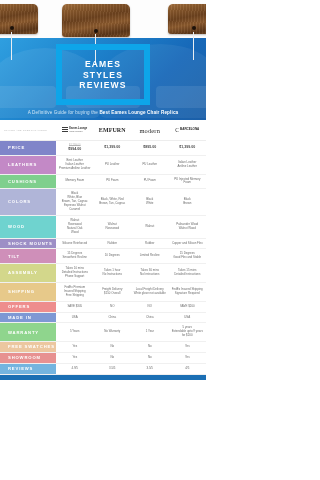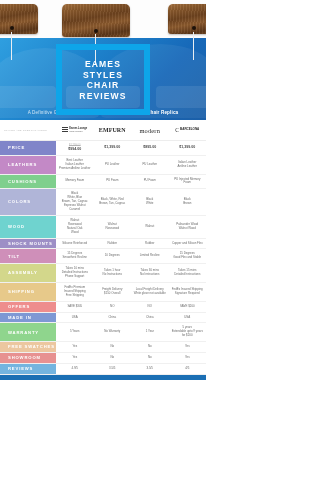--- a/index.html
+++ b/index.html
@@ -88,21 +88,20 @@
       <div class="seat s2"></div>
       <div class="seat s3"></div>
       <div class="subtitle"><span>A Definitive Guide for buying the </span><b>Best Eames Lounge Chair Replica</b></div>
     </div>
     <div class="stem" style="left:11px;top:32px;height:28px;"></div>
     <div class="stem" style="left:95px;top:34px;height:30px;"></div>
     <div class="stem" style="left:193px;top:32px;height:28px;"></div>
     <div class="titlebox">
       <div>EAMES</div>
       <div>STYLES</div>
-      <div>CHAIR</div>
       <div>REVIEWS</div>
     </div>
   </div>
 
   <div class="logobar">
     <div class="lbl">STYLES AND SPECIFICATIONS</div>
     <div class="logocell">
       <div class="logo-mark">
         <div class="logo-sq"></div>
         <div class="logo-two">

